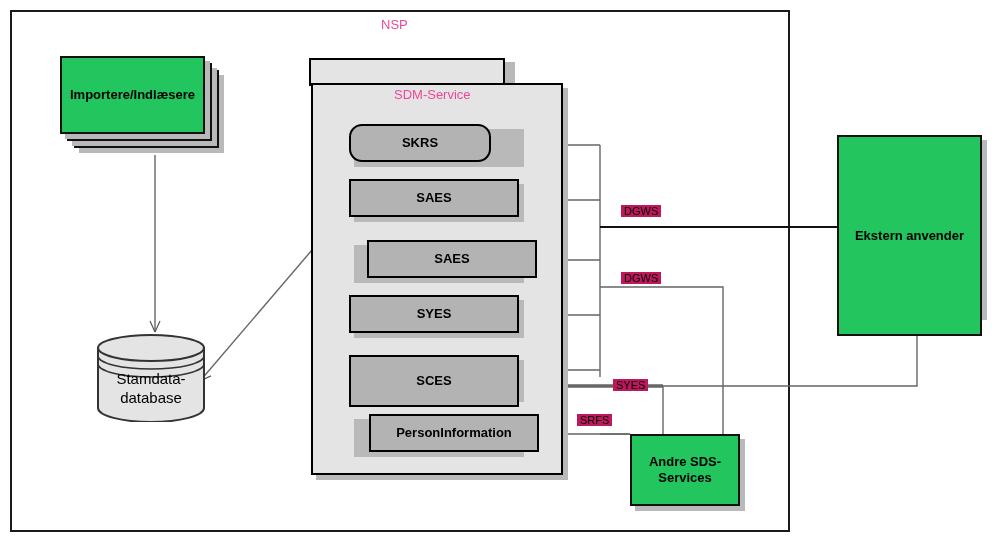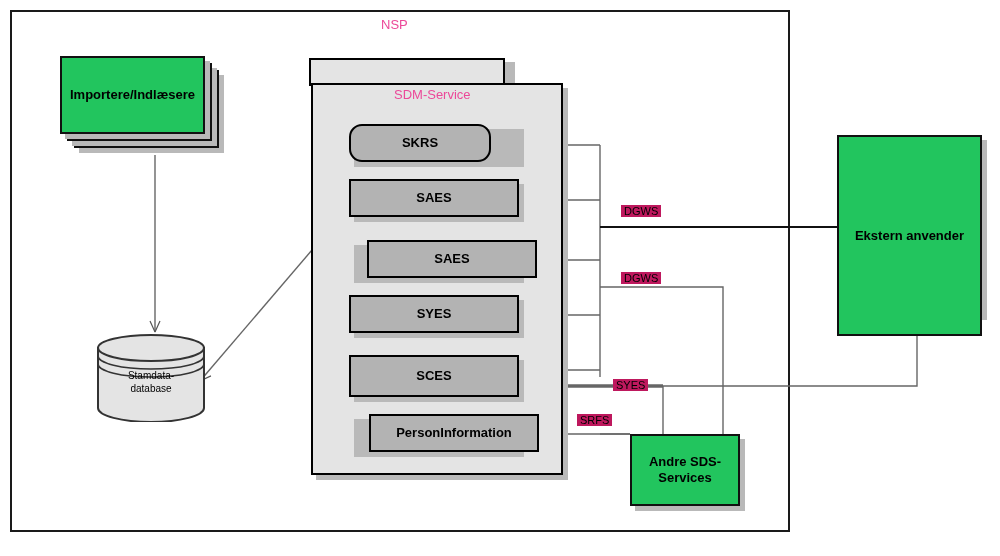--- a/index.html
+++ b/index.html
@@ -15,21 +15,21 @@
   .graybox{background:#b3b3b3;border:2px solid #000;font-weight:bold;font-size:13px;color:#000;}
   .shadow{position:absolute;background:#b9b9b9;}
 
   .container-box{position:absolute;box-sizing:border-box;background:#e4e4e4;border:2px solid #000;}
   .outer-frame{position:absolute;box-sizing:border-box;border:2px solid #1a1a1a;background:transparent;}
 
   .plain-label{position:absolute;font-size:13px;color:#ec4899;white-space:nowrap;}
   .edge-label{position:absolute;font-size:11px;color:#000;background:#be185d;
               padding:0 3px;white-space:nowrap;}
 
-  .db-text{position:absolute;font-size:10px;color:#000;text-align:center;
+  .db-text{position:absolute;font-size:15px;color:#000;text-align:center;
            white-space:pre-line;line-height:1.25;}
 </style>
 </head>
 <body>
 
 <div id="canvas">
 
   <div class="outer-frame" style="left:10px;top:10px;width:780px;height:522px;"></div>
   <div class="plain-label" style="left:381px;top:17px;">NSP</div>
 
@@ -133,21 +133,21 @@
     <div class="node graybox" style="left:349px;top:240px;width:170px;height:38px;margin-left:18px;">
       <span>SAES</span>
     </div>
 
     <div class="shadow" style="left:354px;top:300px;width:170px;height:38px;"></div>
     <div class="node graybox" style="left:349px;top:295px;width:170px;height:38px;">
       <span>SYES</span>
     </div>
 
     <div class="shadow" style="left:354px;top:360px;width:170px;height:42px;"></div>
-    <div class="node graybox" style="left:349px;top:355px;width:170px;height:42px;">
+    <div class="node graybox" style="left:349px;top:355px;width:170px;height:52px;">
       <span>SCES</span>
     </div>
 
     <div class="shadow" style="left:354px;top:419px;width:170px;height:38px;"></div>
     <div class="node graybox" style="left:349px;top:414px;width:170px;height:38px;margin-left:20px;">
       <span>PersonInformation</span>
     </div>
   </div>
 
   <div>

